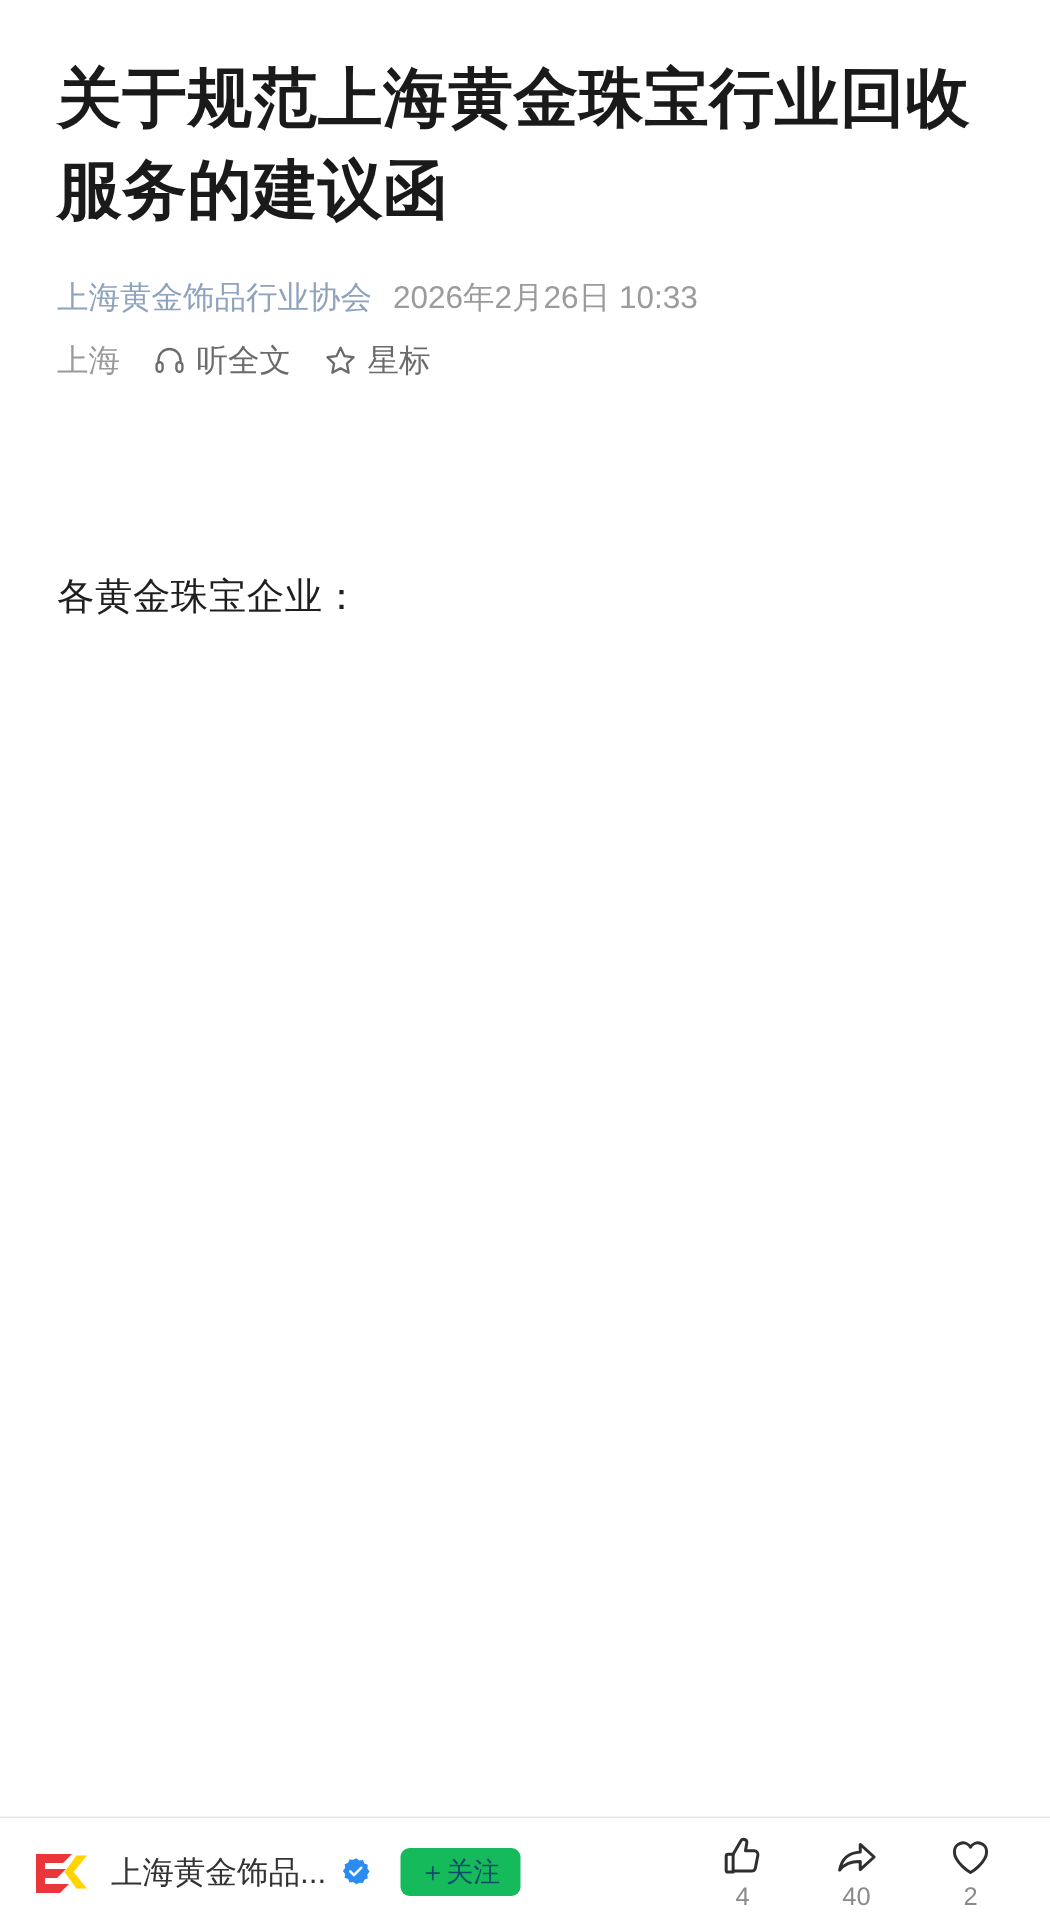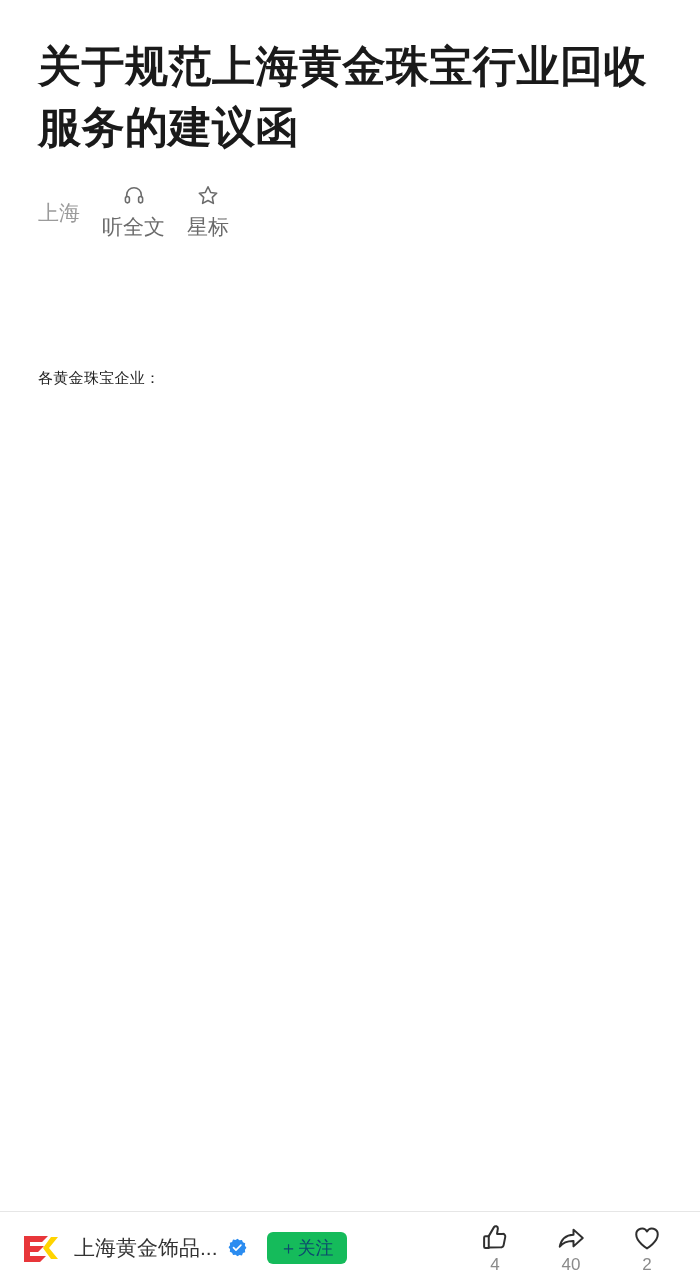--- a/index.html
+++ b/index.html
@@ -58,35 +58,35 @@
   }
   .meta-location {
     color: #9b9b9b;
   }
   .meta-action {
     display: flex;
     align-items: center;
     gap: 7px;
     color: #6b6b6b;
     font-size: 21px;
-    flex-direction: column;
   }
   .meta-action svg {
     display: block;
   }
   .body-space {
     height: 112px;
   }
   .para {
-    font-size: 15px;
+    font-size: 25px;
     line-height: 1.95;
     color: #1f1f1f;
     margin: 0 0 30px 0;
     text-align: justify;
     letter-spacing: 0.3px;
+    font-family: Liberation Mono, monospace;
   }
   .para.first {
     margin-bottom: 44px;
   }
   .footer {
     flex: 0 0 auto;
     height: 72px;
     border-top: 1px solid #e6e6e6;
     display: flex;
     align-items: center;
@@ -157,20 +157,24 @@
 </style>
 </head>
 <body>
 
 <div class="page">
 
   <div class="article">
 
     <h1 class="title">关于规范上海黄金珠宝行业回收服务的建议函</h1>
 
+    <div class="meta-row1">
+      <span class="meta-source">上海黄金饰品行业协会</span>
+      <span class="meta-date">2026年2月26日 10:33</span>
+    </div>
 
     <div class="meta-row2">
       <span class="meta-location">上海</span>
 
       <span class="meta-action">
         <span class="icon">
           <svg width="22" height="22" viewBox="0 0 24 24" fill="none" stroke="#6b6b6b" stroke-width="1.7" stroke-linecap="round">
             <path d="M4 14v-2a8 8 0 0 1 16 0v2"></path>
             <rect x="2.6" y="13.6" width="4.4" height="7" rx="2.2" fill="none"></rect>
             <rect x="17" y="13.6" width="4.4" height="7" rx="2.2" fill="none"></rect>

